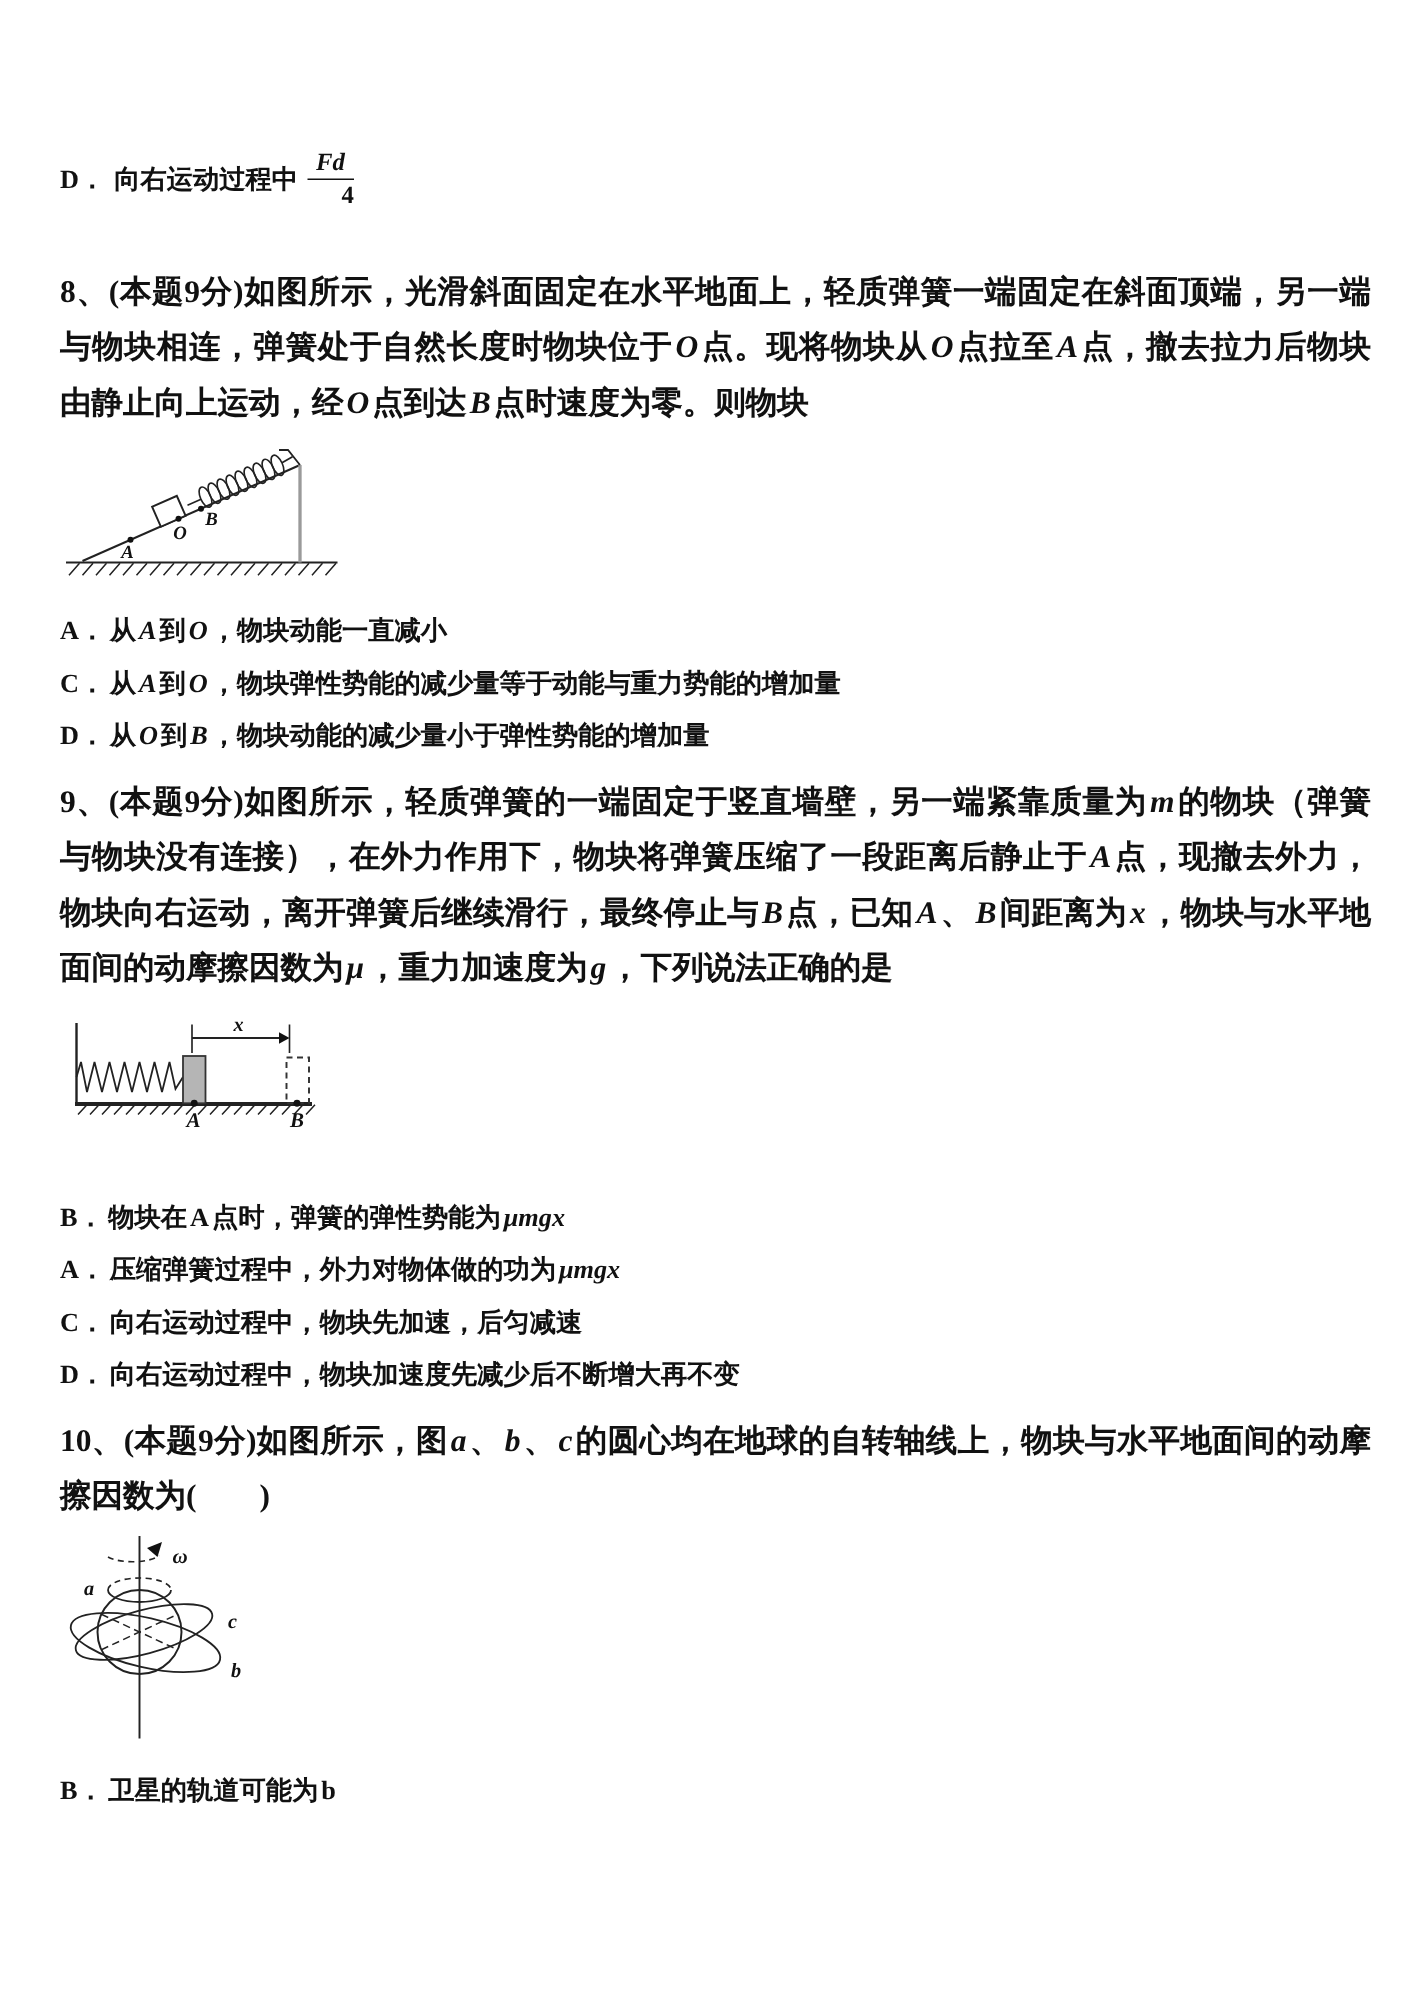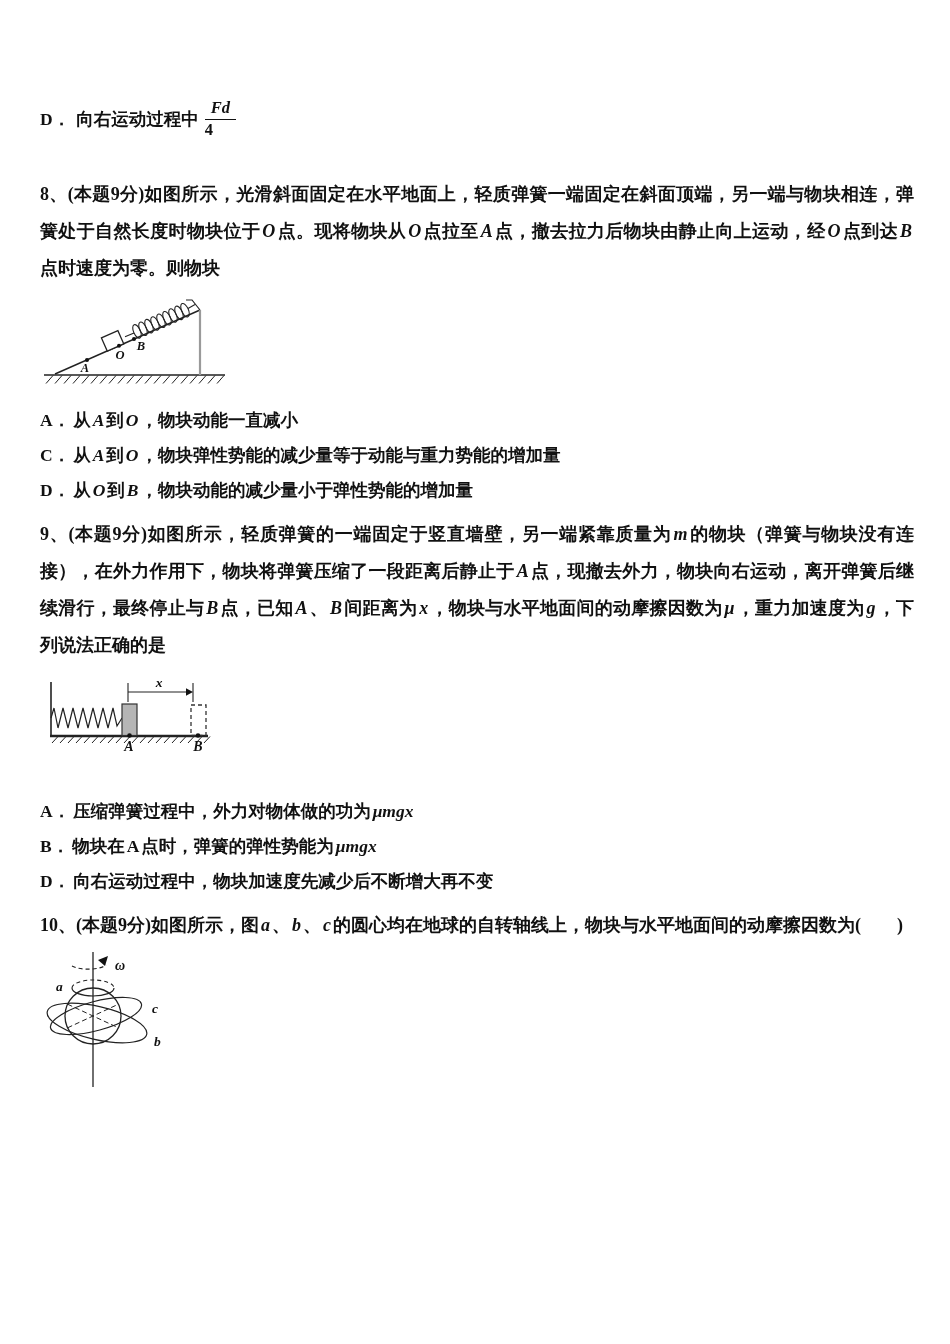--- a/index.html
+++ b/index.html
@@ -9,25 +9,25 @@
     font-weight:700;color:#111;
     -webkit-font-smoothing:antialiased;
   }
   .page{padding:92px 36px 40px 40px;box-sizing:border-box;}
   
   .rs-i{font-style:italic;font-weight:700;font-family:"Liberation Serif",serif;margin:0 2px;}
   .rs-b{font-weight:700;font-family:"Liberation Serif",serif;margin:0 2px;}
   
   .d-row{display:flex;align-items:center;height:54px;margin-bottom:30px;font-size:17.5px;}
   .d-row .letter{margin-right:6px;}
-  .frac{display:inline-flex;flex-direction:column;align-items:flex-start;margin-left:6px;line-height:1.1;font-size:16.5px;}
+  .frac{display:inline-flex;flex-direction:column;align-items:flex-end;margin-left:6px;line-height:1.1;font-size:16.5px;}
   .frac .num{font-style:italic;padding:0 6px 1px 6px;border-bottom:1.6px solid #111;}
   .frac .den{padding-top:1px;}
   
-  .stem{margin:0;font-size:18px;line-height:37px;text-align:justify;text-align-last:left;}
+  .stem{margin:0;font-size:21px;line-height:37px;text-align:justify;text-align-last:left;}
   .options{margin:0 0 8px 0;}
   .option{font-size:17.5px;line-height:35px;white-space:nowrap;}
   .option .letter{margin-right:3px;}
   figure{margin:0;}
   .fig-q8{margin:3px 0 10px 2px;}
   .fig-q9{margin:6px 0 28px 2px;}
   .fig-q10{margin:2px 0 12px 4px;}
   svg{display:block;}
   svg text{font-family:"Liberation Serif",serif;font-style:italic;font-weight:700;fill:#111;}
 </style>
@@ -121,24 +121,27 @@
 
         <circle cx="87.5" cy="65.5" r="2.3" fill="#111"></circle>
         <circle cx="156" cy="65.5" r="2.3" fill="#111"></circle>
         <text x="87" y="81" font-size="14" text-anchor="middle">A</text>
         <text x="156" y="81" font-size="14" text-anchor="middle">B</text>
       </svg>
     </figure>
 
     <div class="options">
       <div class="option">
+        <span class="letter">B．</span><span><span>物块在</span><span class="rs-b">A</span><span>点时，弹簧的弹性势能为</span><span class="rs-i">μmgx</span></span>
+      </div>
+      <div class="option">
         <span class="letter">A．</span><span><span>压缩弹簧过程中，外力对物体做的功为</span><span class="rs-i">μmgx</span></span>
       </div>
       <div class="option">
-        <span class="letter">B．</span><span><span>物块在</span><span class="rs-b">A</span><span>点时，弹簧的弹性势能为</span><span class="rs-i">μmgx</span></span>
+        <span class="letter">C．</span><span><span>向右运动过程中，物块先加速，后匀减速</span></span>
       </div>
       <div class="option">
         <span class="letter">D．</span><span><span>向右运动过程中，物块加速度先减少后不断增大再不变</span></span>
       </div>
     </div>
   </section>
 
   <section>
     <p class="stem"><span>10、(本题9分)如图所示，图</span><span class="rs-i">a</span><span>、</span><span class="rs-i">b</span><span>、</span><span class="rs-i">c</span><span>的圆心均在地球的自转轴线上，物块与水平地面间的动摩擦因数为(　　)</span></p>
 
@@ -161,16 +164,19 @@
         <ellipse cx="52" cy="70" rx="47" ry="14.5" transform="rotate(-15 52 70)" fill="none" stroke="#222" stroke-width="1.2"></ellipse>
         <ellipse cx="53" cy="77" rx="51" ry="16.5" transform="rotate(13 53 77)" fill="none" stroke="#222" stroke-width="1.2"></ellipse>
 
         <text x="12" y="45" font-size="13.5">a</text>
         <text x="108" y="67" font-size="13.5">c</text>
         <text x="110" y="100" font-size="13.5">b</text>
       </svg>
     </figure>
 
     <div class="options">
+      <div class="option">
+        <span class="letter">B．</span><span><span>卫星的轨道可能为</span><span class="rs-b">b</span></span>
+      </div>
     </div>
   </section>
 
 </div>
 
 </body></html>

